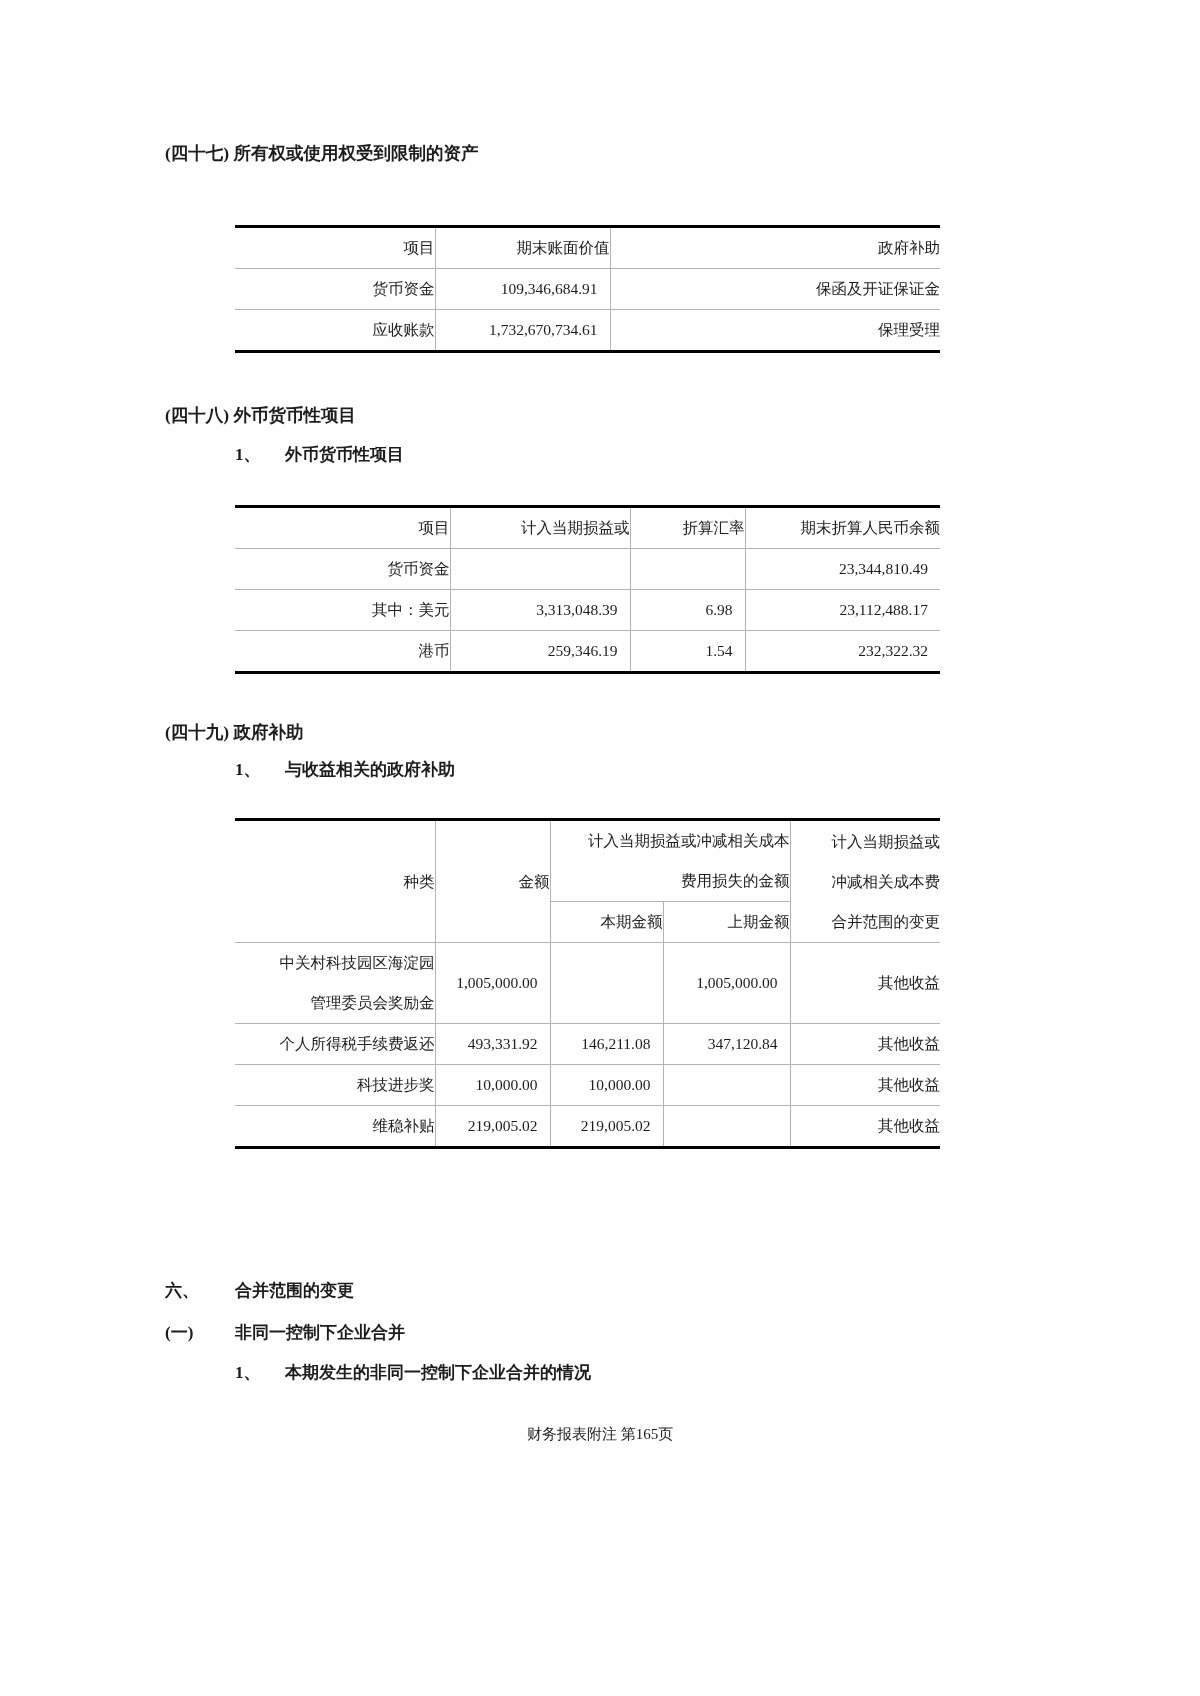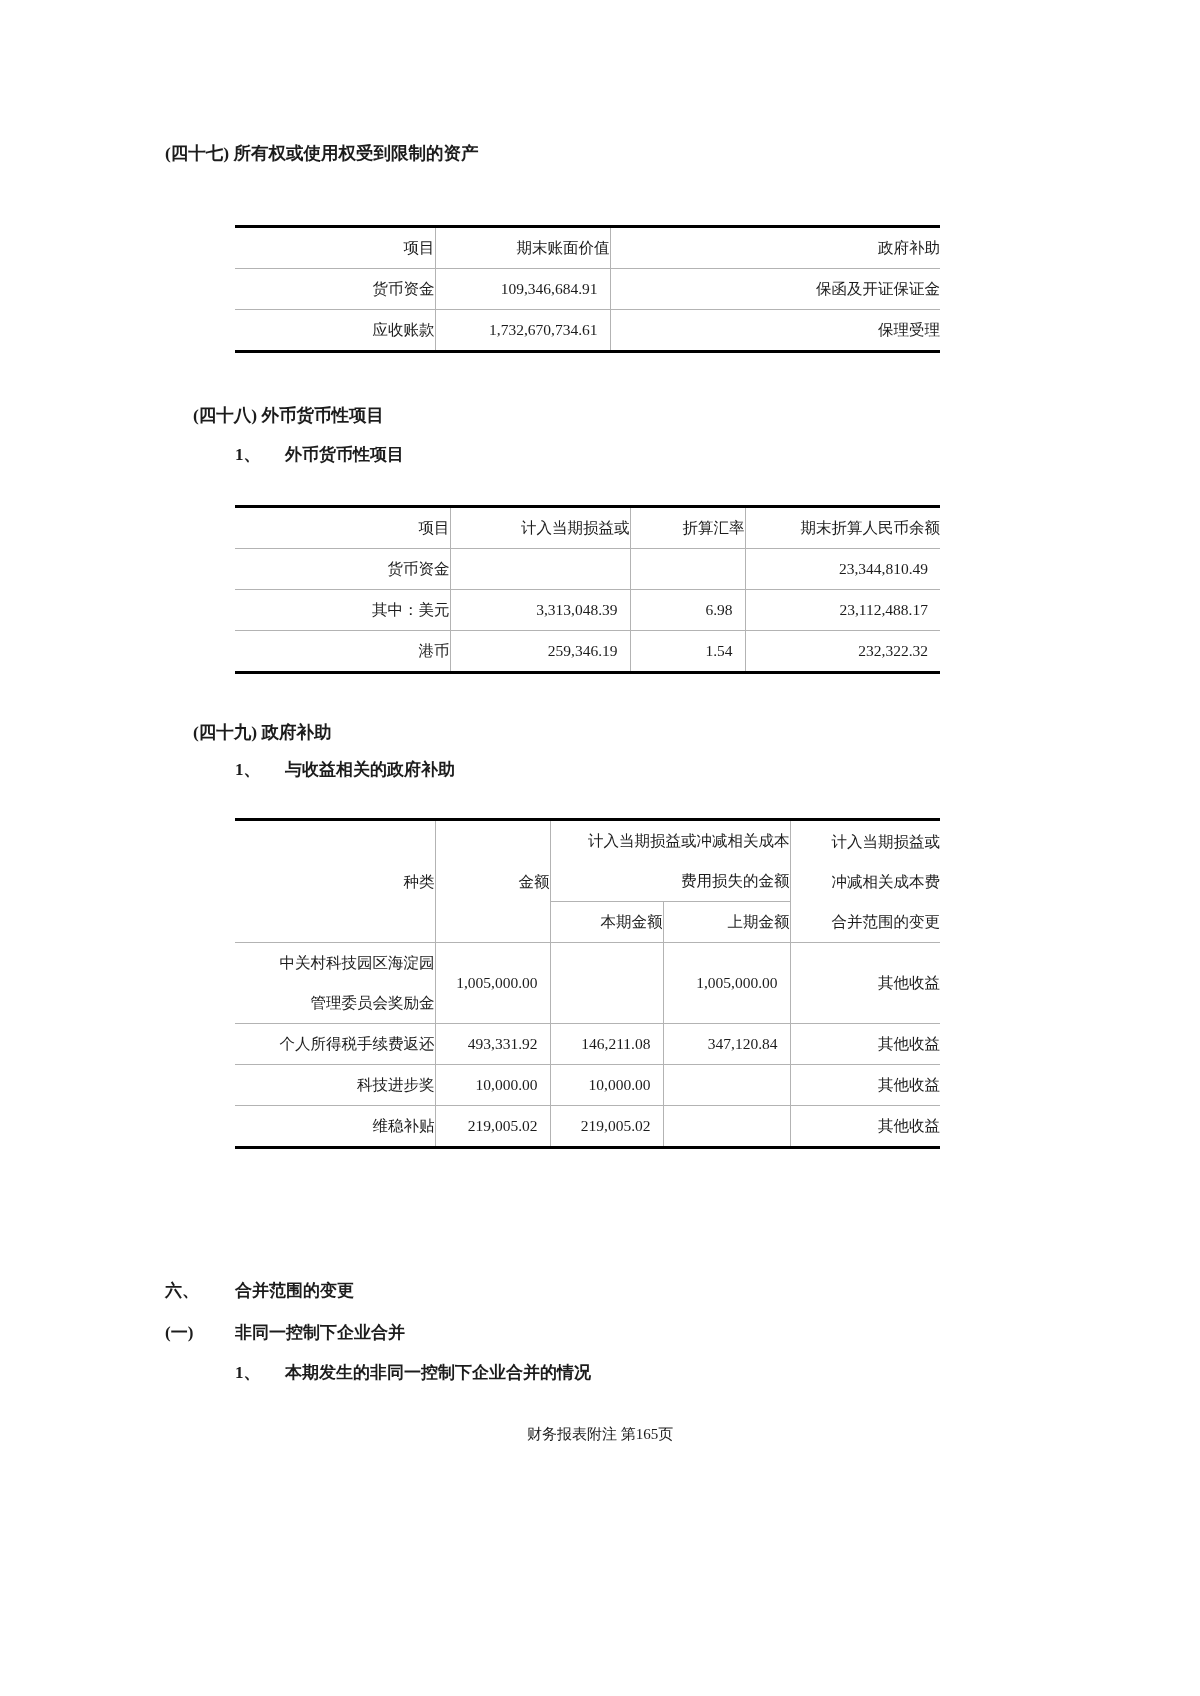--- a/index.html
+++ b/index.html
@@ -15,21 +15,21 @@
   }
   .content { padding: 141px 165px 0 165px; }
 
   .sec-title {
     font-size: 17.5px;
     font-weight: bold;
     line-height: 24px;
     margin: 0;
   }
   .mb-table { margin-bottom: 60px; }
-  .mt-sec { margin-top: 50px; margin-left: 28px; }
+  .mt-sec { margin-top: 50px; }
   .heading {
     display: flex;
     font-size: 17px;
     font-weight: bold;
     line-height: 24px;
   }
   .sub-title { margin: 16px 0 38px 70px; }
   .sub-title .h-num { width: 50px; flex: 0 0 50px; }
   .h-num { flex: 0 0 70px; width: 70px; }
 

